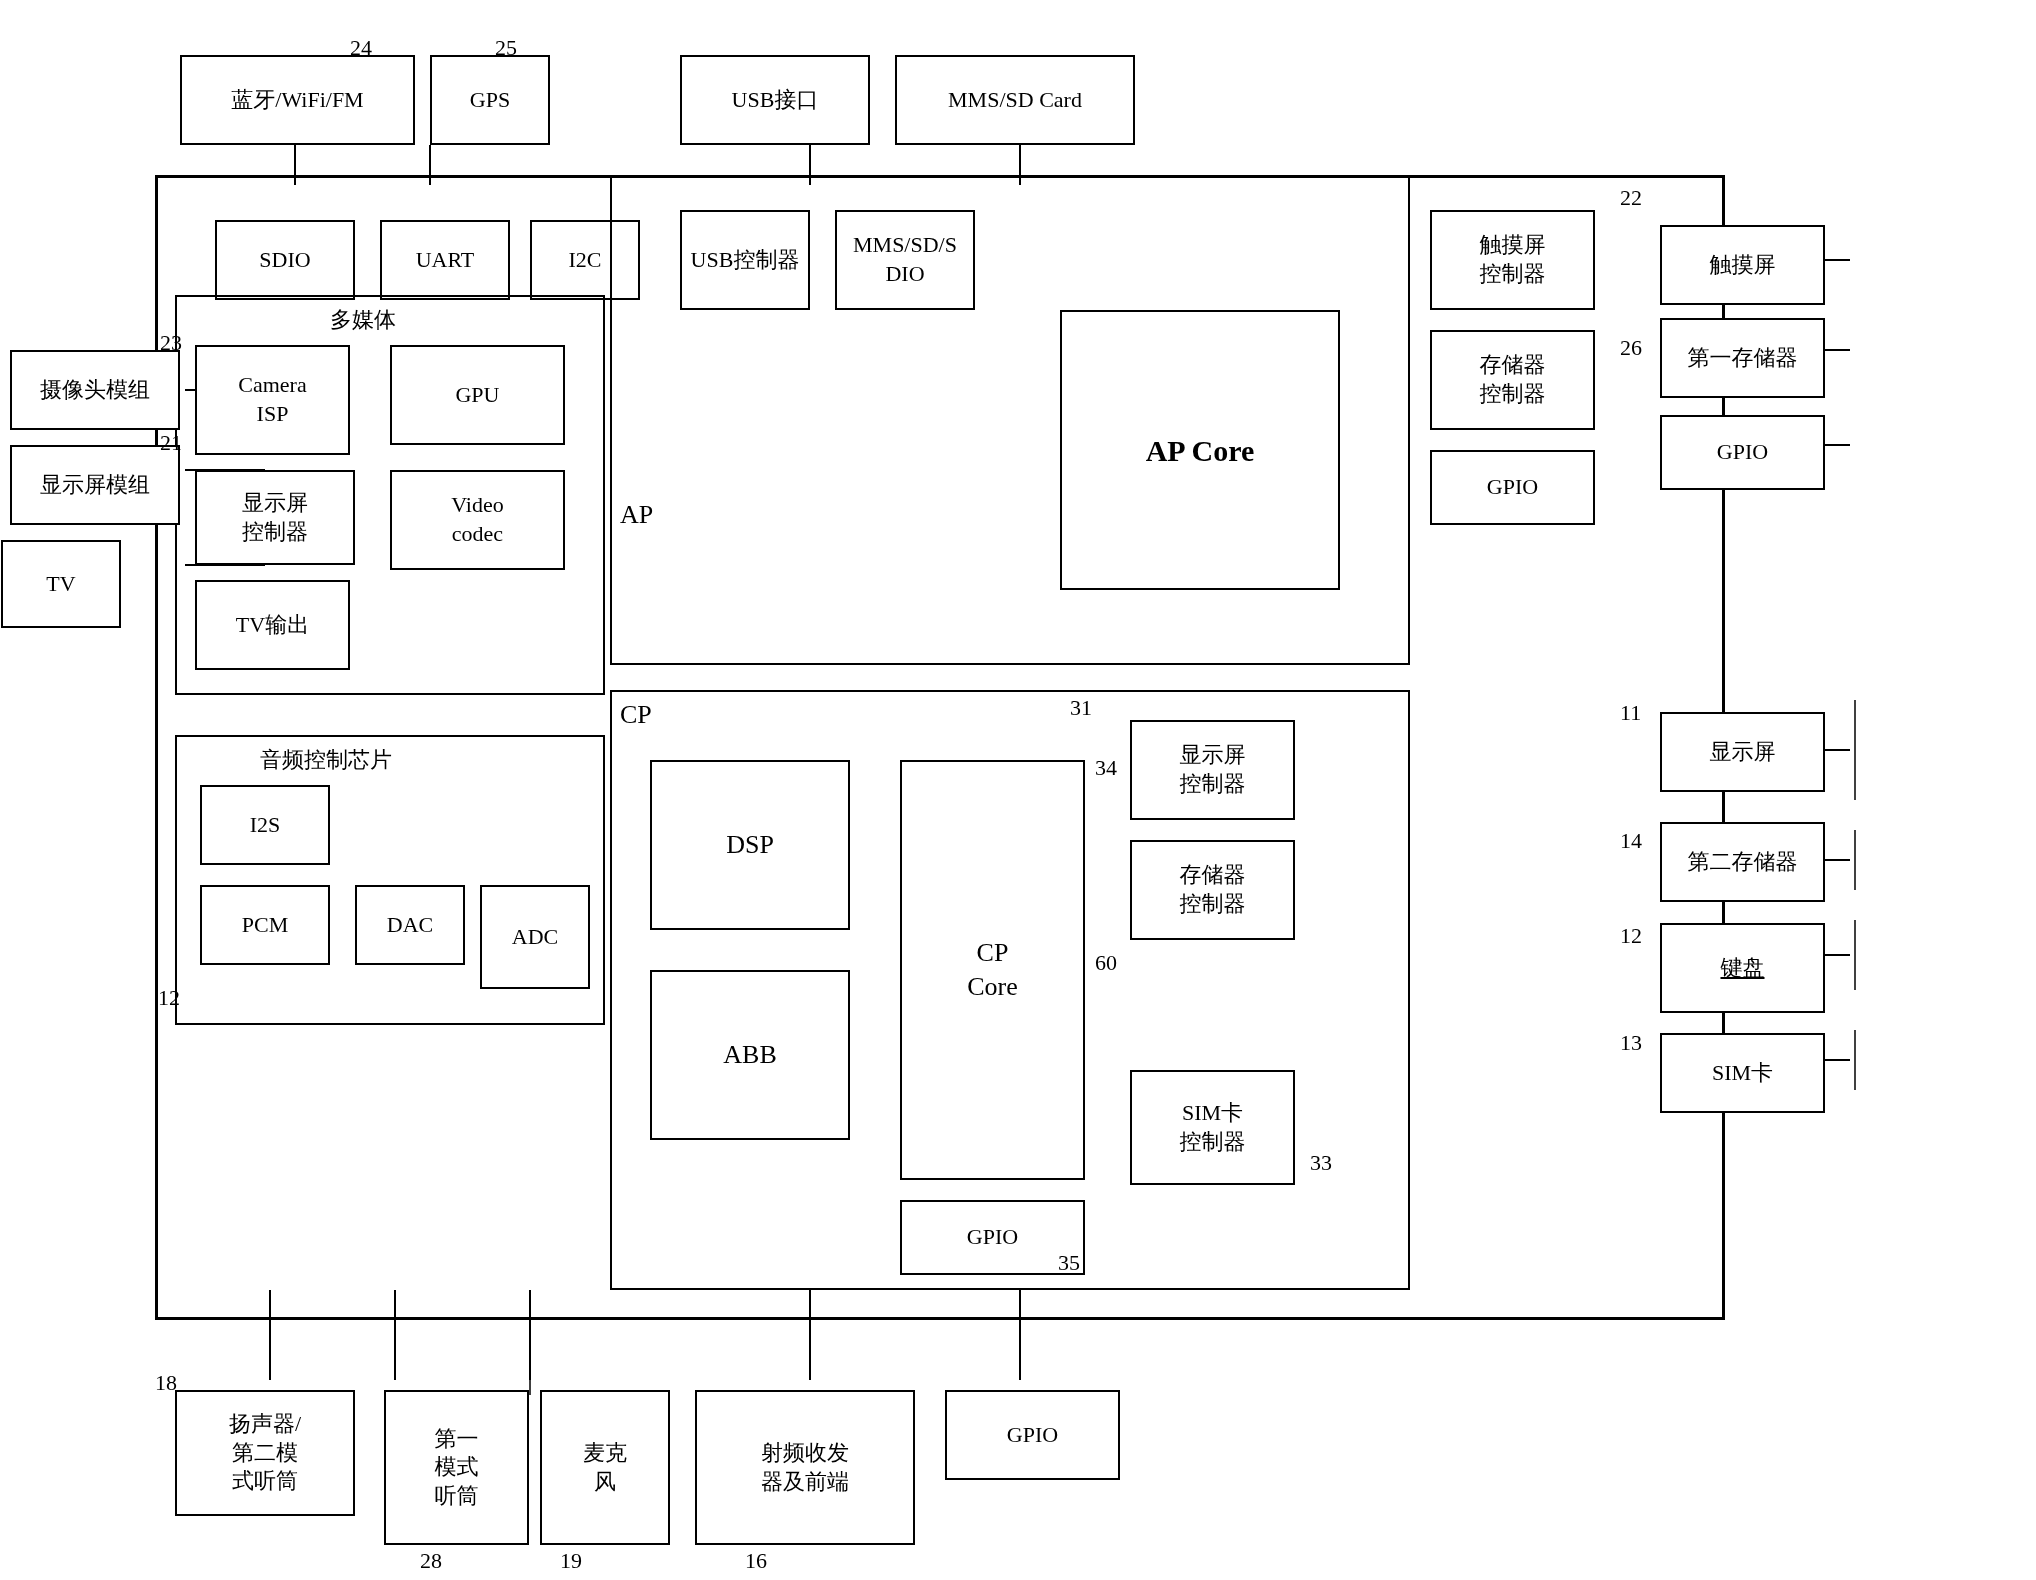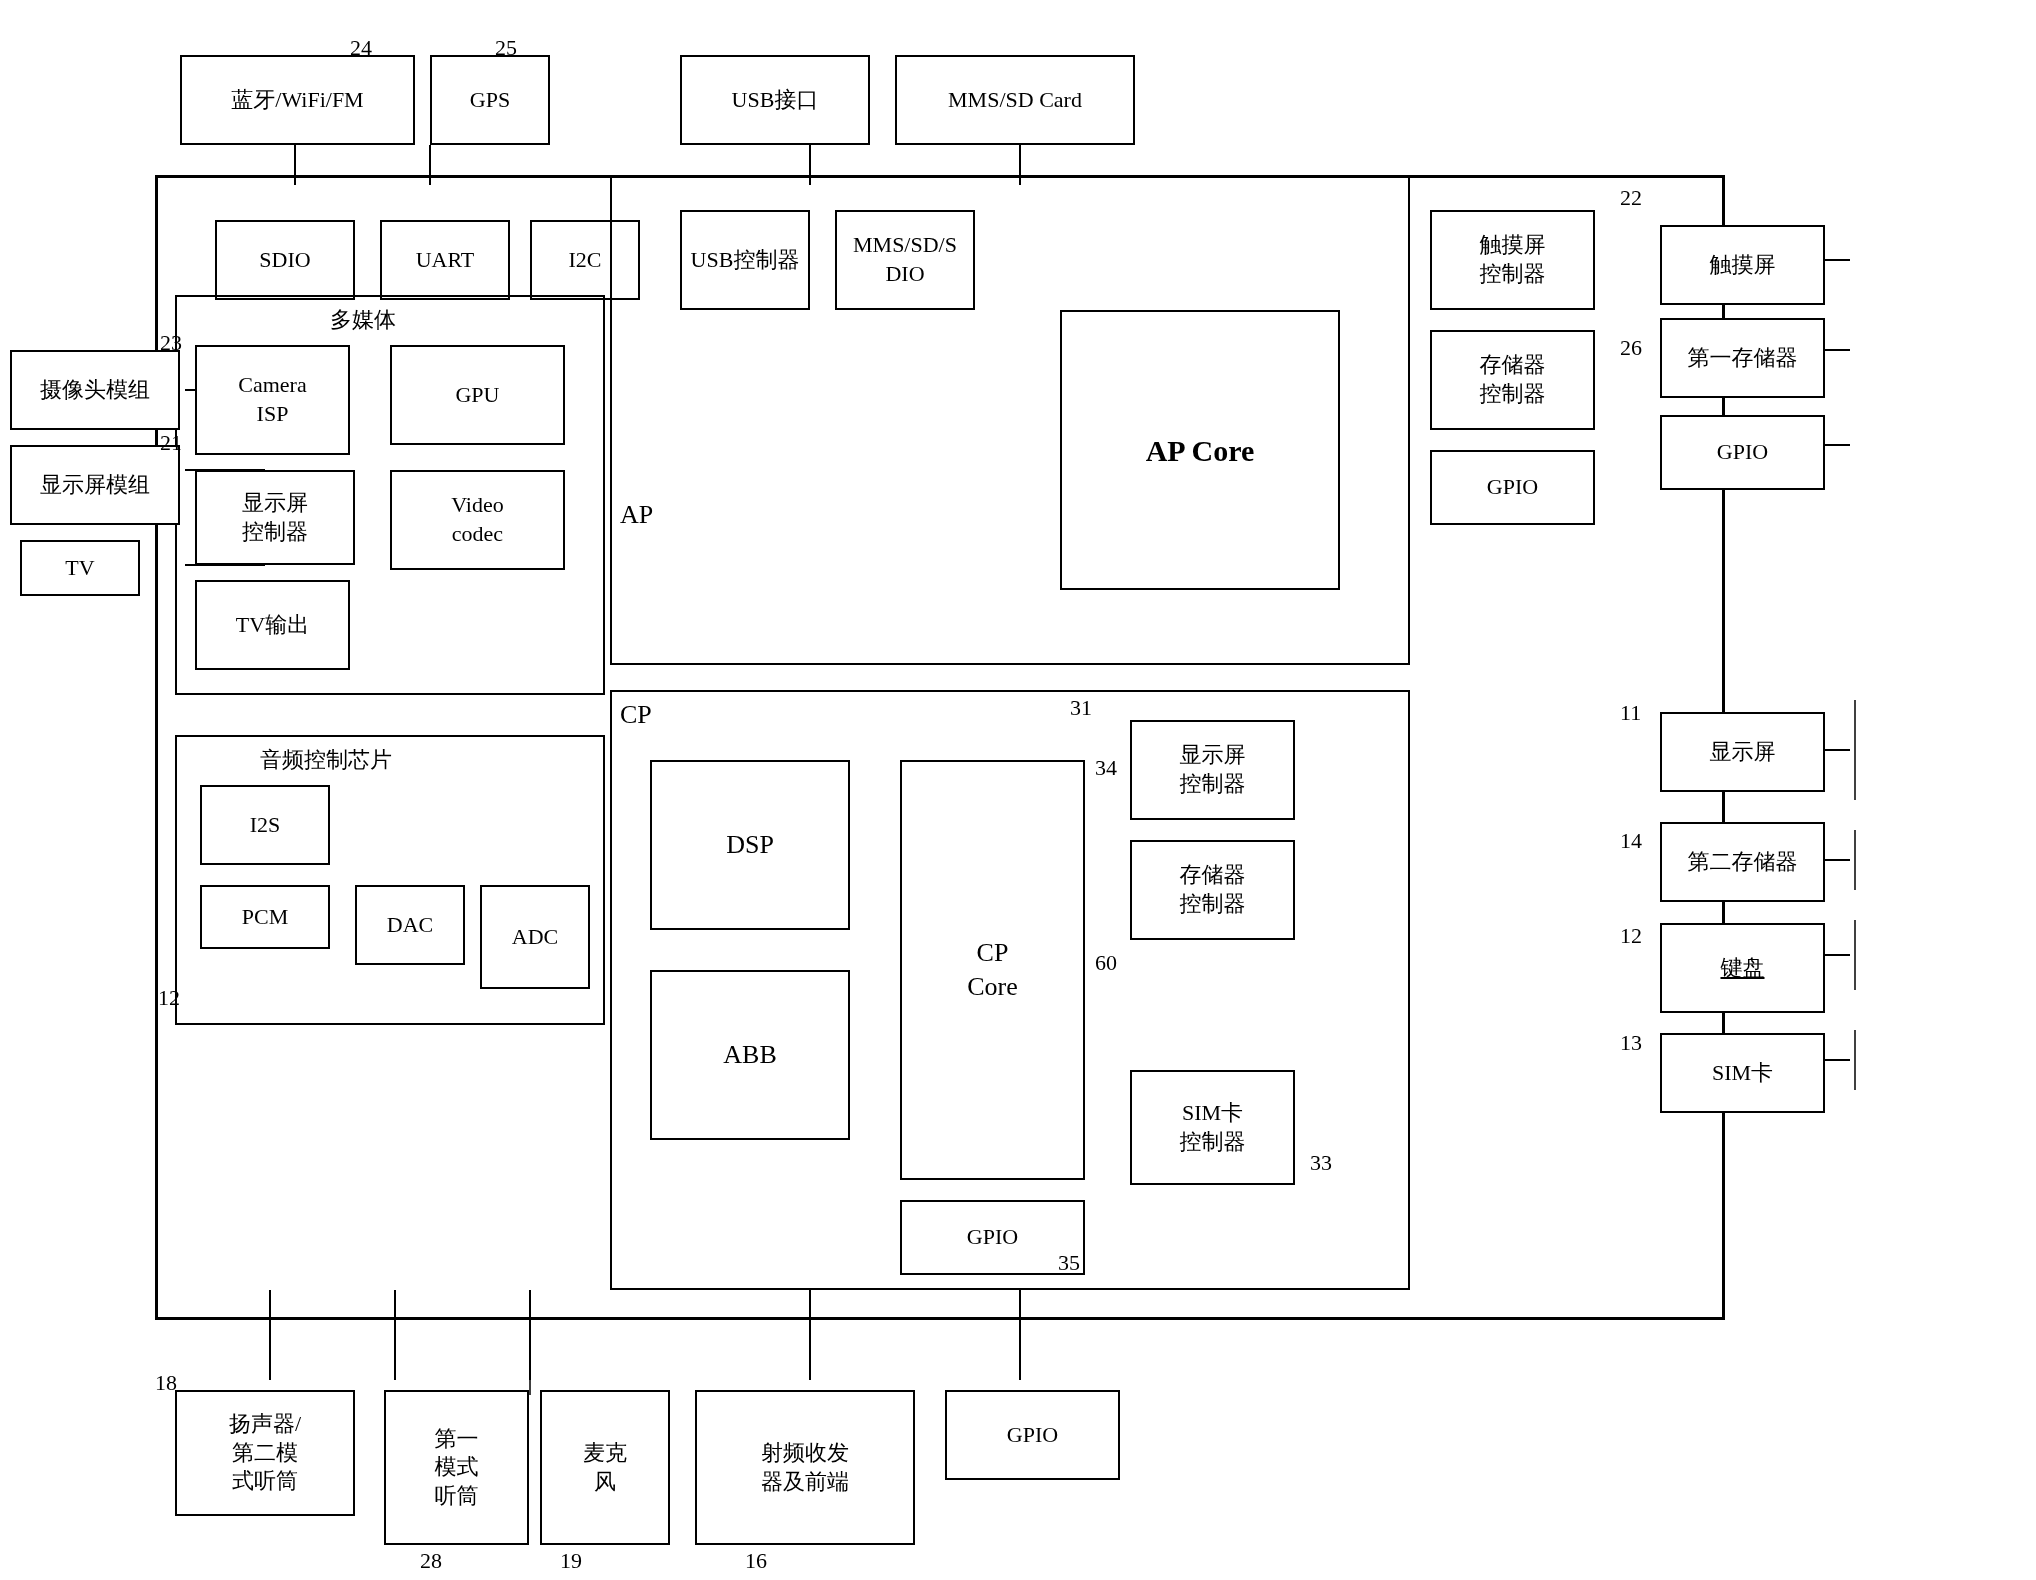--- a/index.html
+++ b/index.html
@@ -219,35 +219,35 @@
   </div>
 
   <span class="num" style="left:160px; top:330px;">23</span>
 
   <div class="box" style="left:10px; top:445px; width:170px; height:80px;">
     <span>显示屏模组</span>
   </div>
 
   <span class="num" style="left:160px; top:430px;">21</span>
 
-  <div class="box" style="left:20px; top:540px; width:120px; height:56px;">
+  <div class="box" style="left:1px; top:540px; width:120px; height:88px;">
     <span>TV</span>
   </div>
 
   <div style="position:absolute; left:175px; top:735px; width:430px; height:290px; border:2px solid #000; background:transparent;"></div>
 
   <span class="label" style="left:260px; top:745px;">音频控制芯片</span>
 
   <span class="num" style="left:158px; top:985px;">12</span>
 
   <div class="box" style="left:200px; top:785px; width:130px; height:80px;">
     <span>I2S</span>
   </div>
 
-  <div class="box" style="left:200px; top:885px; width:130px; height:64px;text-align:right;">
+  <div class="box" style="left:200px; top:885px; width:130px; height:80px;text-align:right;">
     <span>PCM</span>
   </div>
 
   <div class="box" style="left:355px; top:885px; width:110px; height:80px;">
     <span>DAC</span>
   </div>
 
   <div class="box" style="left:480px; top:885px; width:110px; height:104px;">
     <span>ADC</span>
   </div>

